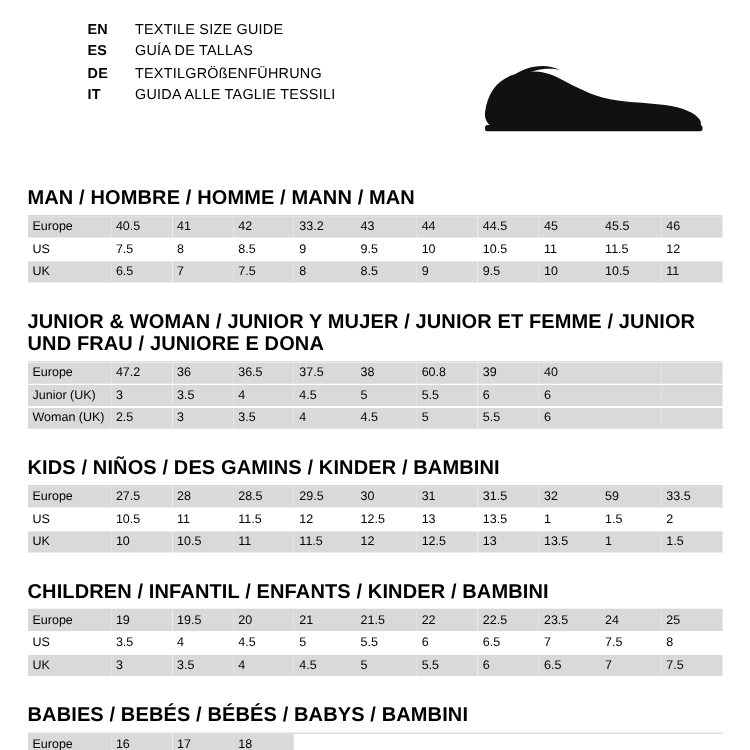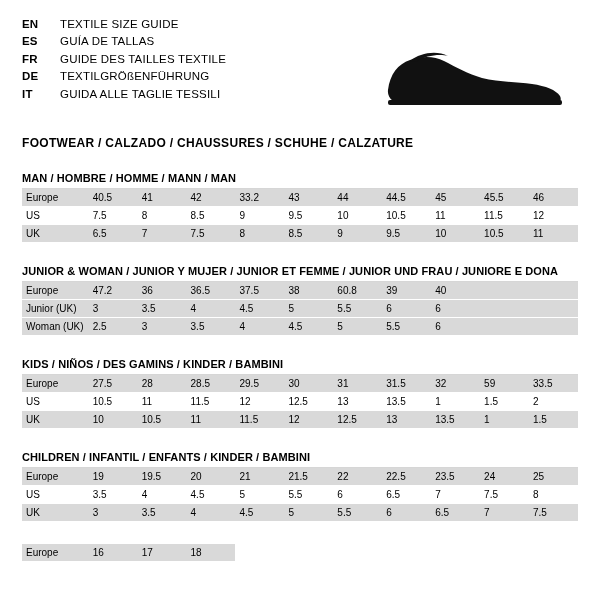--- a/index.html
+++ b/index.html
@@ -19,20 +19,21 @@
     width: 600px;
     height: 600px;
     box-sizing: border-box;
     padding: 16px 22px 0 22px;
   }
 
   
   .header {
     position: relative;
     height: 112px;
+    margin-left: 48px;
   }
   .lang-table {
     border-collapse: collapse;
     font-size: 11.5px;
     line-height: 1.52;
   }
   .lang-table td {
     padding: 0 0 0 0;
     vertical-align: top;
     white-space: nowrap;
@@ -60,21 +61,21 @@
     font-weight: bold;
     letter-spacing: 0.3px;
     margin-top: 8px;
   }
 
   
   .section {
     margin-top: 22px;
   }
   .section-title {
-    font-size: 11px;
+    font-size: 16px;
     font-weight: bold;
     letter-spacing: 0.1px;
     padding-bottom: 4px;
     border-bottom: 1px solid #d6d6d6;
     margin-bottom: 0;
   }
   table.size {
     border-collapse: collapse;
     width: 100%;
     font-size: 10px;
@@ -108,24 +109,20 @@
   <div class="header">
     <table class="lang-table">
       <tbody>
         <tr>
           <td class="lang-code">EN</td>
           <td class="lang-title">TEXTILE SIZE GUIDE</td>
         </tr>
         <tr>
           <td class="lang-code">ES</td>
           <td class="lang-title">GUÍA DE TALLAS</td>
-        </tr>
-        <tr>
-          <td class="lang-code">FR</td>
-          <td class="lang-title">GUIDE DES TAILLES TEXTILE</td>
         </tr>
         <tr>
           <td class="lang-code">DE</td>
           <td class="lang-title">TEXTILGRÖßENFÜHRUNG</td>
         </tr>
         <tr>
           <td class="lang-code">IT</td>
           <td class="lang-title">GUIDA ALLE TAGLIE TESSILI</td>
         </tr>
       </tbody>
@@ -133,21 +130,20 @@
 
     <svg class="shoe-art" viewBox="0 0 190 78">
       <path d="M8 56 C10 40 18 30 30 26 C42 22 54 22 64 27 C76 33 88 40 102 44
                C118 48 136 48 152 50 C166 52 176 56 180 62 C182 66 180 70 174 70
                L24 70 C14 70 7 64 8 56 Z" fill="#111111"></path>
       <path d="M30 27 C40 19 56 16 68 22 C60 20 46 21 36 28 Z" fill="#111111"></path>
       <rect x="8" y="66" width="174" height="5" rx="2" fill="#111111"></rect>
     </svg>
   </div>
 
-  <div class="cat-title">FOOTWEAR / CALZADO / CHAUSSURES / SCHUHE / CALZATURE</div>
 
   <div class="section">
     <div class="section-title">MAN / HOMBRE / HOMME / MANN / MAN</div>
     <table class="size">
       <colgroup>
         <col style="width:12%">
           <col style="width:8.8%">
           <col style="width:8.8%">
           <col style="width:8.8%">
           <col style="width:8.8%">
@@ -376,20 +372,21 @@
           <td>6</td>
           <td>6.5</td>
           <td>7</td>
           <td>7.5</td>
         </tr>
       </tbody>
     </table>
   </div>
 
   <div class="section babies">
+    <div class="section-title">BABIES / BEBÉS / BÉBÉS / BABYS / BAMBINI</div>
     <table class="size">
       <colgroup>
         <col style="width:12%">
           <col style="width:8.8%">
           <col style="width:8.8%">
           <col style="width:8.8%">
           <col style="width:61.6%">
       </colgroup>
       <tbody>
         <tr class="shaded">

